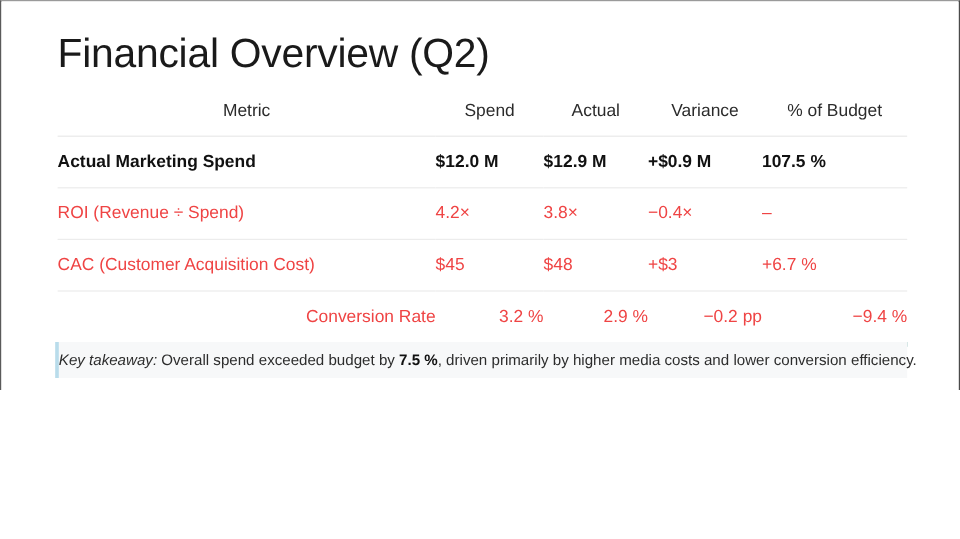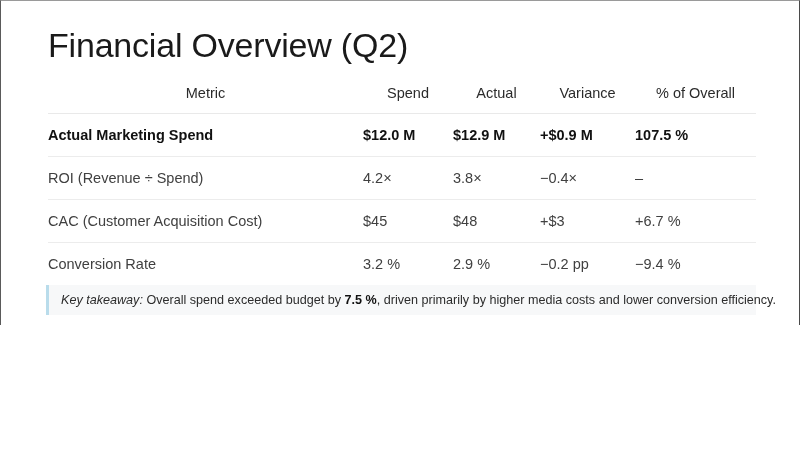--- a/index.html
+++ b/index.html
@@ -66,30 +66,31 @@
   }
 
   .metric-table thead tr {
     border-bottom: 1px solid #e9e9e9;
   }
 
   .metric-table td {
     text-align: left;
     font-size: 14.5px;
     font-weight: 400;
-    color: #404040;
+    color: #ef4444;
     height: 42px;
     padding: 0;
     vertical-align: middle;
     white-space: nowrap;
     border-bottom: 1px solid #ececec;
   }
 
   .metric-table tbody tr:last-child td {
     border-bottom: 4px solid #0f766e;
+    text-align: right;
   }
 
   .metric-table tr.emphasis td {
     font-weight: 700;
     color: #111111;
   }
 
   
   .takeaway {
     position: absolute;
@@ -97,21 +98,20 @@
     top: 284px;
     width: 710px;
     height: 30px;
     box-sizing: border-box;
     background: #f7f8f9;
     border-left: 3px solid #b9dceb;
     display: flex;
     align-items: center;
   }
   .takeaway-text {
-    padding-left: 12px;
     font-size: 12.6px;
     color: #2c2c2c;
     line-height: 16px;
     white-space: nowrap;
   }
   .takeaway-label {
     font-style: italic;
   }
   .takeaway-strong {
     font-weight: 700;
@@ -132,21 +132,21 @@
         <col class="c-actual">
         <col class="c-variance">
         <col class="c-pct">
     </colgroup>
     <thead>
       <tr>
         <th>Metric</th>
         <th>Spend</th>
         <th>Actual</th>
         <th>Variance</th>
-        <th>% of Overall</th>
+        <th>% of Budget</th>
       </tr>
     </thead>
     <tbody>
       <tr class="emphasis">
         <td>Actual Marketing Spend</td>
         <td>$12.0 M</td>
         <td>$12.9 M</td>
         <td>+$0.9 M</td>
         <td>107.5 %</td>
       </tr>

